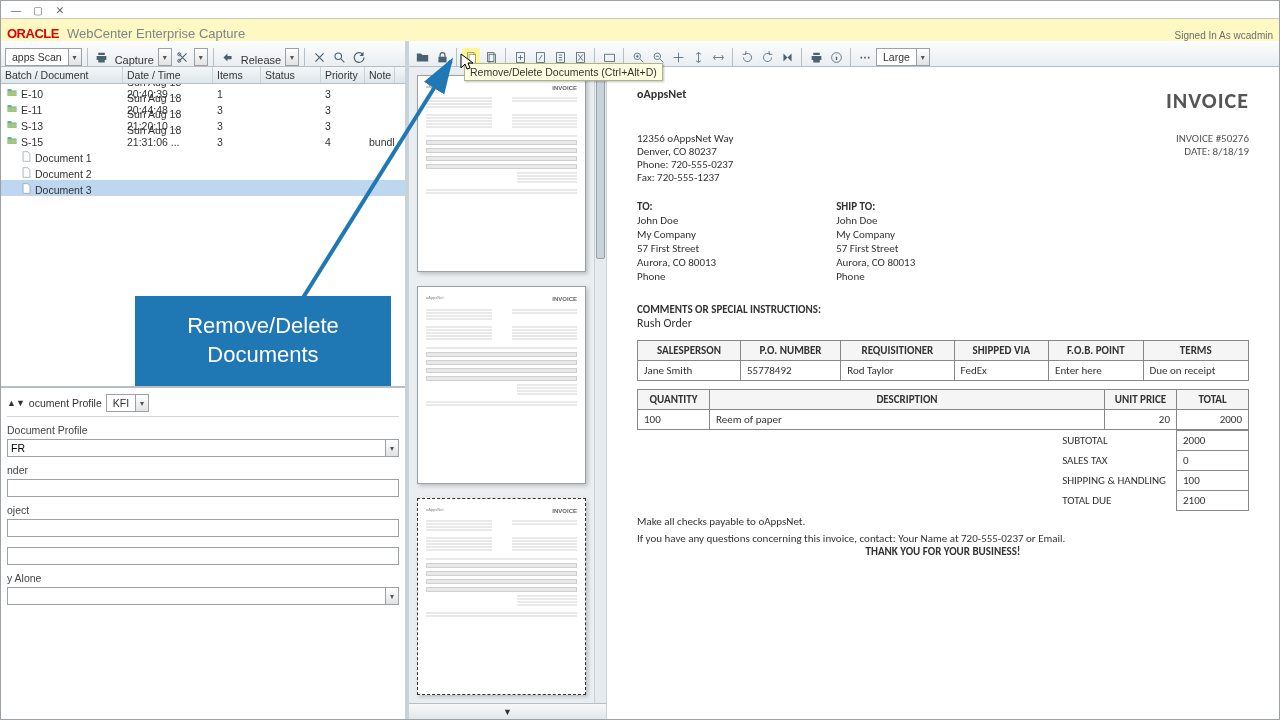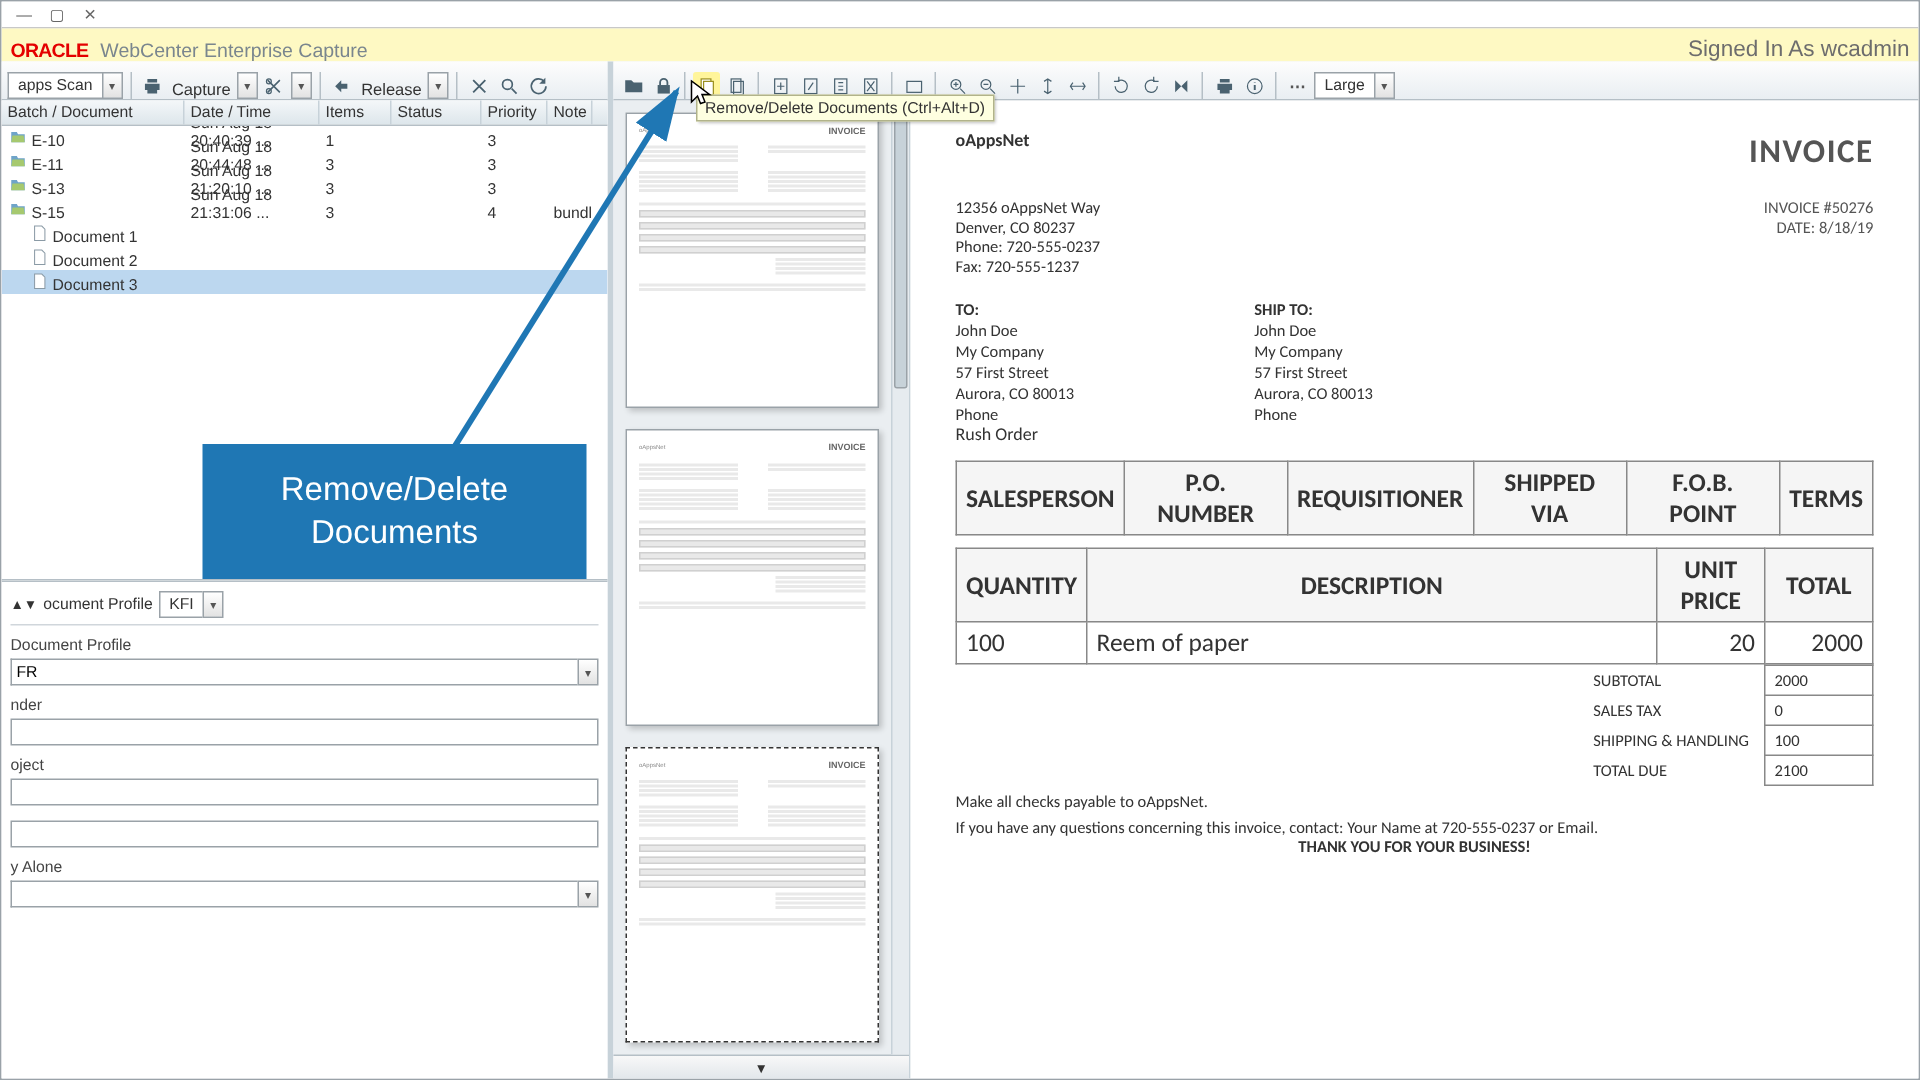--- a/index.html
+++ b/index.html
@@ -6,21 +6,21 @@
   *{box-sizing:border-box}
   .window{width:1280px;height:720px;position:relative;background:#fff;display:flex;flex-direction:column;border:1px solid #9aa2a8;overflow:hidden}
   
   .titlebar{height:18px;background:#fff;border-bottom:1px solid #c8c8c8;display:flex;align-items:center;padding:0 4px;font-size:10.5px}
   .titlebar .title{flex:1}
   .titlebar .wc{width:22px;text-align:center;color:#666}
   
   .appheader{height:22px;display:flex;align-items:flex-end;padding:2px 6px 0 6px;background:#fef9c3}
   .appheader .logo{color:#e40000;font-weight:bold;font-size:13px;letter-spacing:-.5px}
   .appheader .appname{color:#7a868e;font-size:13px;margin-left:8px}
-  .appheader .signin{margin-left:auto;color:#6d6d6d;font-size:15px}
+  .appheader .signin{margin-left:auto;color:#6d6d6d;font-size:10px}
   
   .mainrow{flex:1;display:flex;min-height:0}
   .leftcol{width:408px;display:flex;flex-direction:column;border-right:4px solid #c7d2d9;background:#f1f4f6;min-width:0}
   .rightcol{flex:1;display:flex;flex-direction:column;min-width:0;background:#eaeef1}
   
   .ltoolbar,.rtoolbar{height:26px;background:linear-gradient(#fdfdfd,#e9eef2);border-bottom:1px solid #b5bfc6;display:flex;align-items:flex-end;padding:0 4px;gap:2px;font-size:11px}
   .tlabel{color:#333;padding:0 2px}
   .tdrop{width:14px;height:18px;border:1px solid #9aa2a8;background:linear-gradient(#fff,#e2e2e2);display:inline-flex;align-items:center;justify-content:center;font-size:8px;color:#555}
   .tbtn{width:18px;height:18px;display:inline-flex;align-items:center;justify-content:center;border:1px solid transparent;border-radius:2px;color:#4a6270}
   .tbtn svg{width:13px;height:13px}
@@ -61,21 +61,21 @@
   .scrolltrack{width:12px;background:#e6ebef;border-left:1px solid #c7d2d9;position:relative}
   .scrollthumb{position:absolute;left:1px;right:1px;background:#c7d2d9;border:1px solid #9aa2a8;border-radius:2px}
   .viewer{flex:1;background:#fff;padding:20px 30px 10px 30px;overflow:auto;font-family:Calibri,Arial,sans-serif;font-size:12px;color:#333}
   .inv-hdr{display:flex;justify-content:space-between}
   .inv-title{font-size:22px;font-weight:700;letter-spacing:1px;color:#555}
   .inv-meta{text-align:right;font-size:11px;color:#555}
   .inv-two{display:flex;gap:120px;margin-top:16px;font-size:11px}
   .inv-two .col{display:flex;flex-direction:column;gap:1px}
   .inv-two .col .h{font-weight:bold}
   .sect-lbl{font-weight:bold;margin-top:20px;font-size:11px}
-  .inv-tbl{border-collapse:collapse;width:100%;margin-top:10px;font-size:17px}
+  .inv-tbl{border-collapse:collapse;width:100%;margin-top:10px;font-size:11px}
   .inv-tbl th,.inv-tbl td{border:1px solid #888;padding:3px 6px;text-align:left;height:18px}
   .inv-tbl th{background:#f5f5f5;font-weight:700;text-align:center}
   .inv-tbl .r{text-align:right}
   .totals td{border:1px solid #888;padding:3px 6px;height:18px;font-size:11px}
   .totals .lbl{text-align:left;border:none;padding-right:10px}
   .viewer .foot{font-size:11px;margin-top:4px}
   .viewer .thanks{text-align:center;font-weight:bold;font-size:11px}
   
   .callout{position:absolute;left:134px;top:295px;width:256px;height:90px;background:#1f77b4;color:#fff;display:flex;align-items:center;justify-content:center;font-size:22px;text-align:center;line-height:1.3;z-index:20}
   svg.arrow{position:absolute;left:300px;top:50px;z-index:19;pointer-events:none}
@@ -581,30 +581,39 @@
               </div>
     <div class="col">
                 <span class="h">SHIP TO:</span>
                 <div>John Doe</div>
                 <div>My Company</div>
                 <div>57 First Street</div>
                 <div>Aurora, CO 80013</div>
                 <div>Phone</div>
               </div>
   </div>
+  <div class="sect-lbl">COMMENTS OR SPECIAL INSTRUCTIONS:</div>
   <div>Rush Order</div>
   <table class="inv-tbl">
     <tbody>
                 <tr>
                   <th>SALESPERSON</th>
                   <th>P.O. NUMBER</th>
                   <th>REQUISITIONER</th>
                   <th>SHIPPED VIA</th>
                   <th>F.O.B. POINT</th>
                   <th>TERMS</th>
+                </tr>
+    <tr>
+                  <td>Jane Smith</td>
+                  <td>55778492</td>
+                  <td>Rod Taylor</td>
+                  <td>FedEx</td>
+                  <td>Enter here</td>
+                  <td>Due on receipt</td>
                 </tr>
   </tbody>
             </table>
   <table class="inv-tbl" style="margin-top:8px">
     <colgroup>
                 <col style="width:72px">
                 <col>
                 <col style="width:72px">
                 <col style="width:72px">
               </colgroup>

